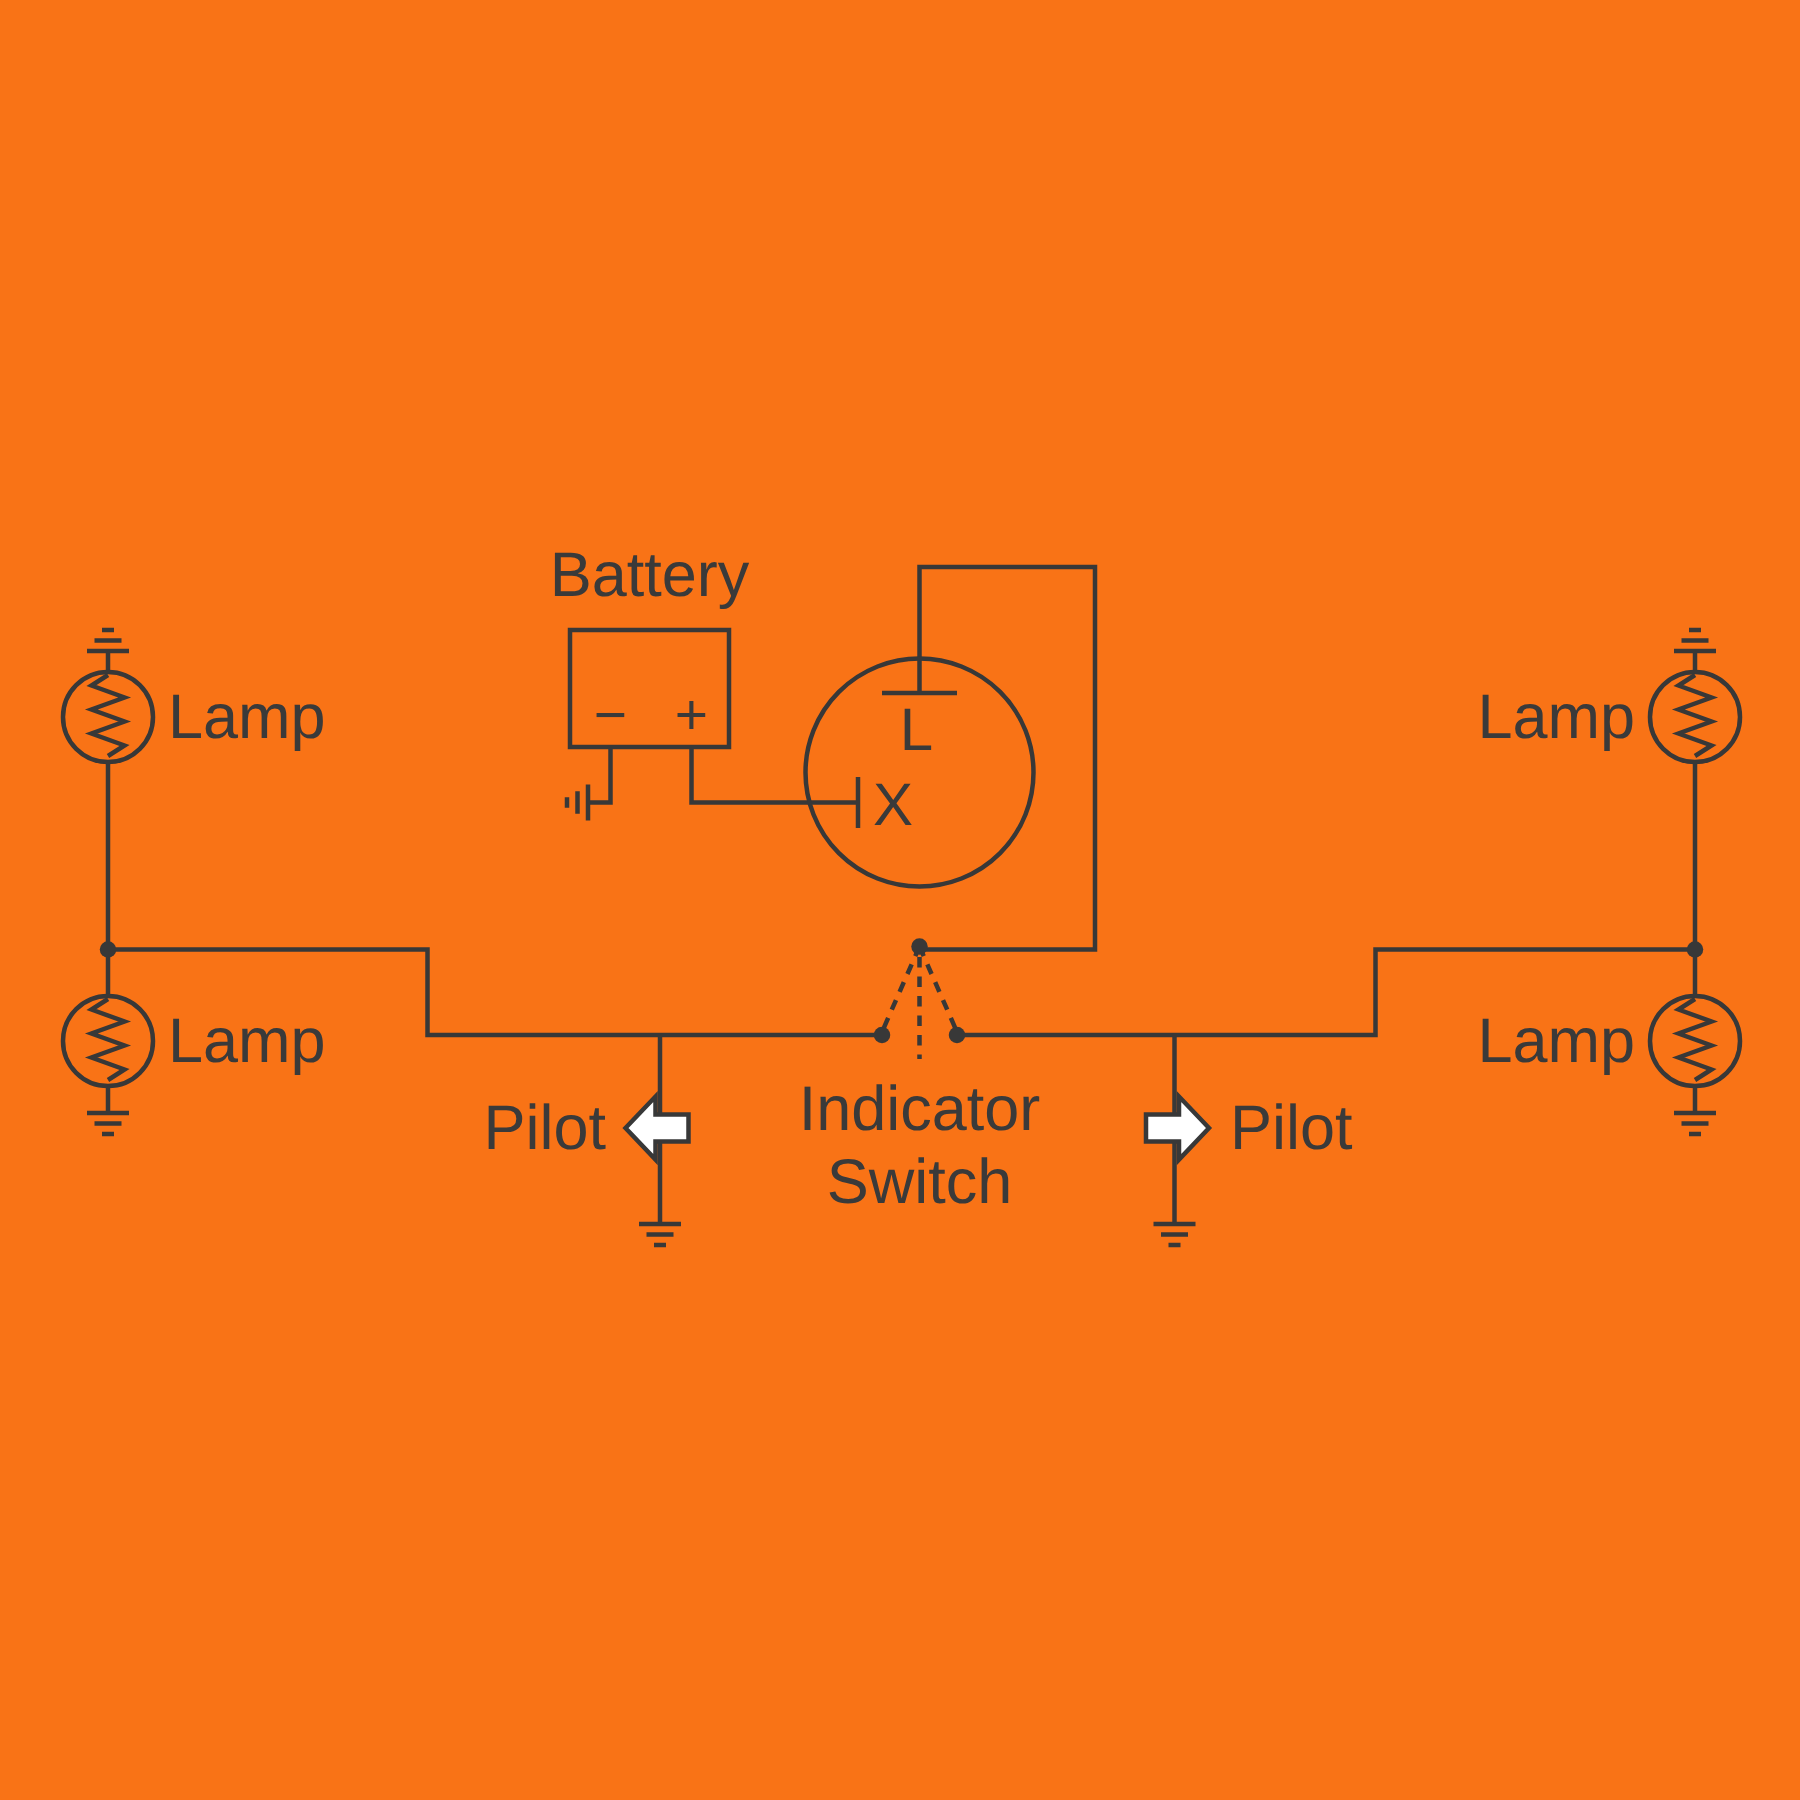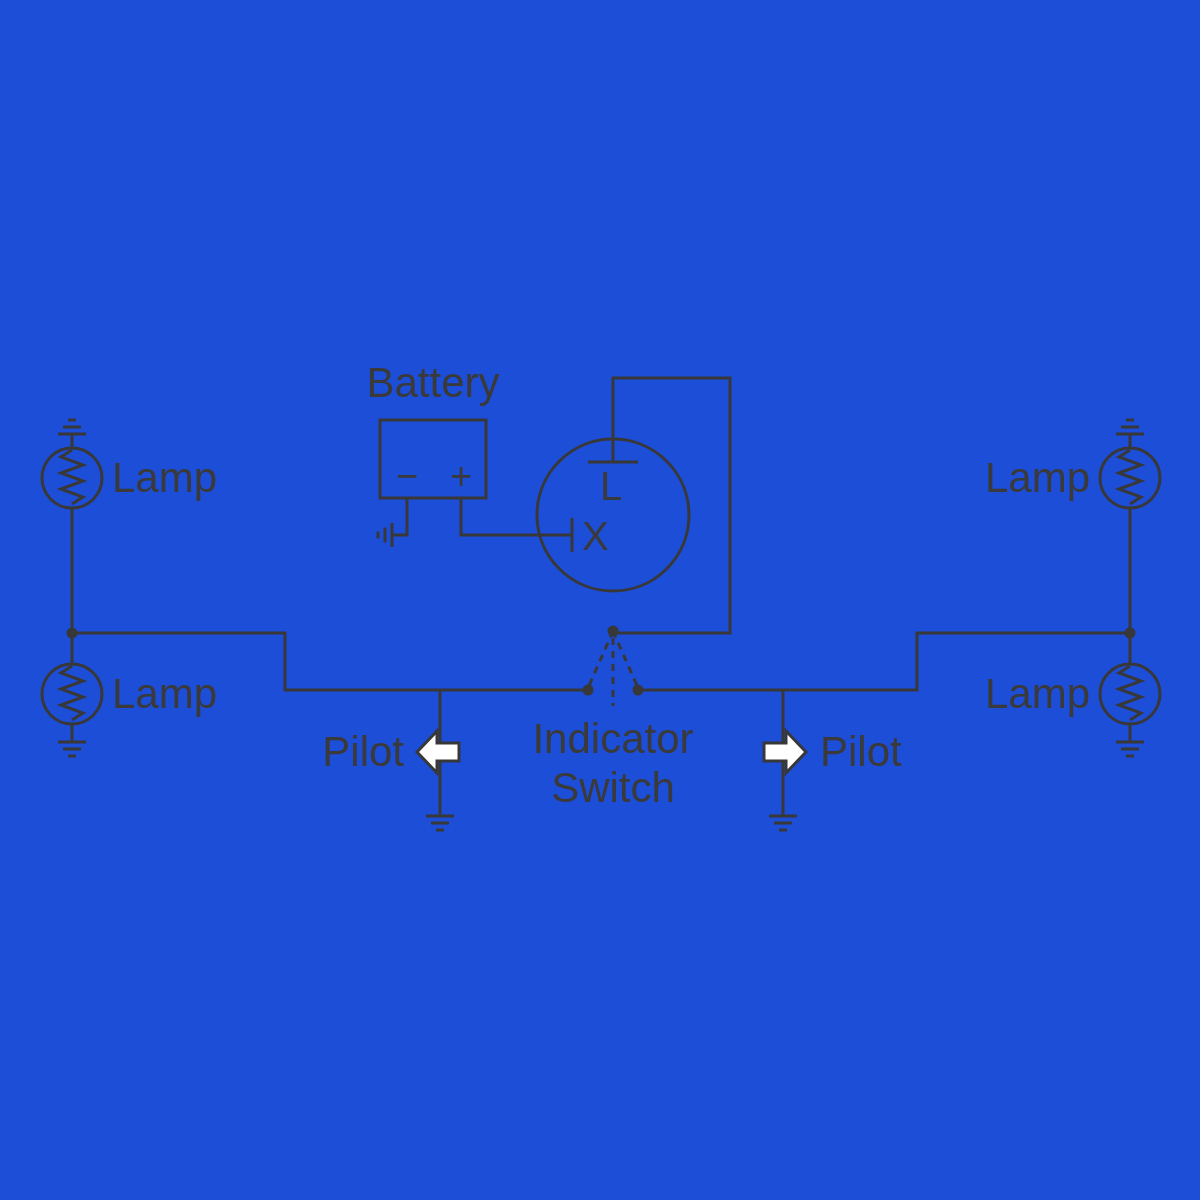--- a/index.html
+++ b/index.html
@@ -1,16 +1,16 @@
 <!DOCTYPE html>
 <html><head>
 <meta charset="utf-8">
 <style>
   html, body { margin: 0; padding: 0; background: #ffffff; }
-  .stage { width: 1200px; height: 1200px; background: #1d4ed8; position: relative; }
+  .stage { width: 1200px; height: 1200px; background: #f97316; position: relative; }
   svg { display: block; }
   .wire { stroke: #383838; stroke-width: 3; fill: none; stroke-linecap: butt; }
   .dash { stroke-dasharray: 7 6; }
   .sym  { stroke: #383838; stroke-width: 3; fill: none; }
   .dot  { fill: #383838; stroke: none; }
   .arrow { fill: #ffffff; stroke: #383838; stroke-width: 3; stroke-linejoin: miter; }
   text { font-family: "Liberation Sans", "DejaVu Sans", sans-serif; fill: #3a3a3a; }
   .lbl  { font-size: 42px; }
   .term { font-size: 40px; }
   .sign { font-size: 38px; }

